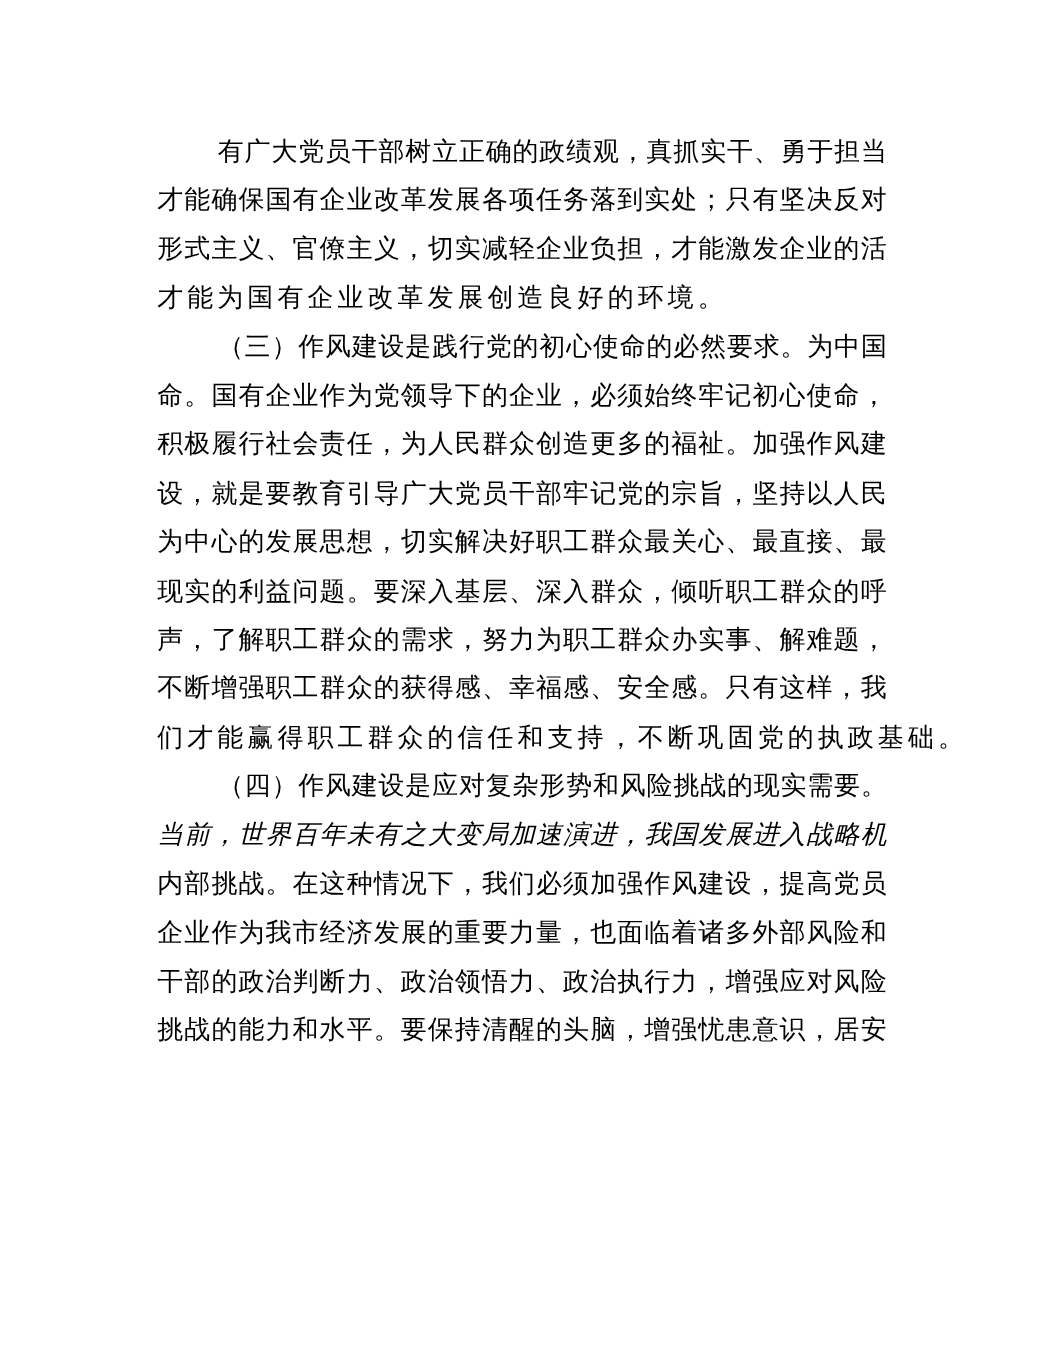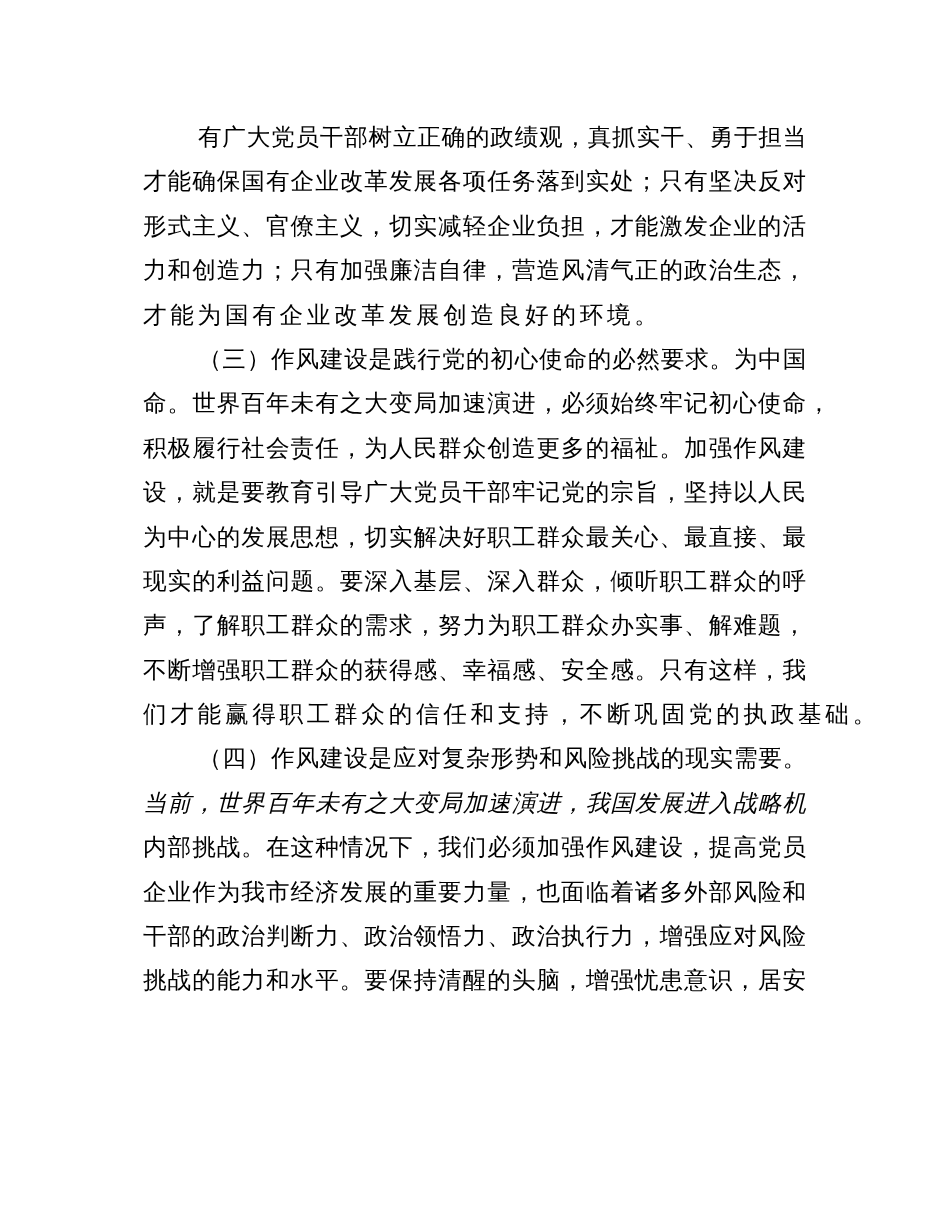--- a/index.html
+++ b/index.html
@@ -57,27 +57,26 @@
 </head>
 <body>
 
 <div class="page">
   <div class="content">
 
     <div class="para">
       <span class="line indent" style="letter-spacing: 0.76625px;">有广大党员干部树立正确的政绩观，真抓实干、勇于担当</span>
       <span class="line" style="letter-spacing: 0.998843px;">才能确保国有企业改革发展各项任务落到实处；只有坚决反对</span>
       <span class="line" style="letter-spacing: 0.998843px;">形式主义、官僚主义，切实减轻企业负担，才能激发企业的活</span>
-      <span class="line" style="letter-spacing: 0.998843px;">力和创造力；只有加强廉洁自律，营造风清气正的政治生态，</span>
       <span class="line last" style="letter-spacing: 3.7px;">才能为国有企业改革发展创造良好的环境。</span>
     </div>
 
     <div class="para">
       <span class="line indent" style="letter-spacing: 0.76625px;">（三）作风建设是践行党的初心使命的必然要求。为中国</span>
-      <span class="line" style="letter-spacing: 0.998843px;">命。世界百年未有之大变局加速演进，必须始终牢记初心使命，</span>
+      <span class="line" style="letter-spacing: 0.998843px;">命。国有企业作为党领导下的企业，必须始终牢记初心使命，</span>
       <span class="line" style="letter-spacing: 0.998843px;">积极履行社会责任，为人民群众创造更多的福祉。加强作风建</span>
       <span class="line" style="letter-spacing: 0.998843px;">设，就是要教育引导广大党员干部牢记党的宗旨，坚持以人民</span>
       <span class="line" style="letter-spacing: 0.998843px;">为中心的发展思想，切实解决好职工群众最关心、最直接、最</span>
       <span class="line" style="letter-spacing: 0.998843px;">现实的利益问题。要深入基层、深入群众，倾听职工群众的呼</span>
       <span class="line" style="letter-spacing: 0.998843px;">声，了解职工群众的需求，努力为职工群众办实事、解难题，</span>
       <span class="line" style="letter-spacing: 0.998843px;">不断增强职工群众的获得感、幸福感、安全感。只有这样，我</span>
       <span class="line last" style="letter-spacing: 3.7px;">们才能赢得职工群众的信任和支持，不断巩固党的执政基础。</span>
     </div>
 
     <div class="para">

